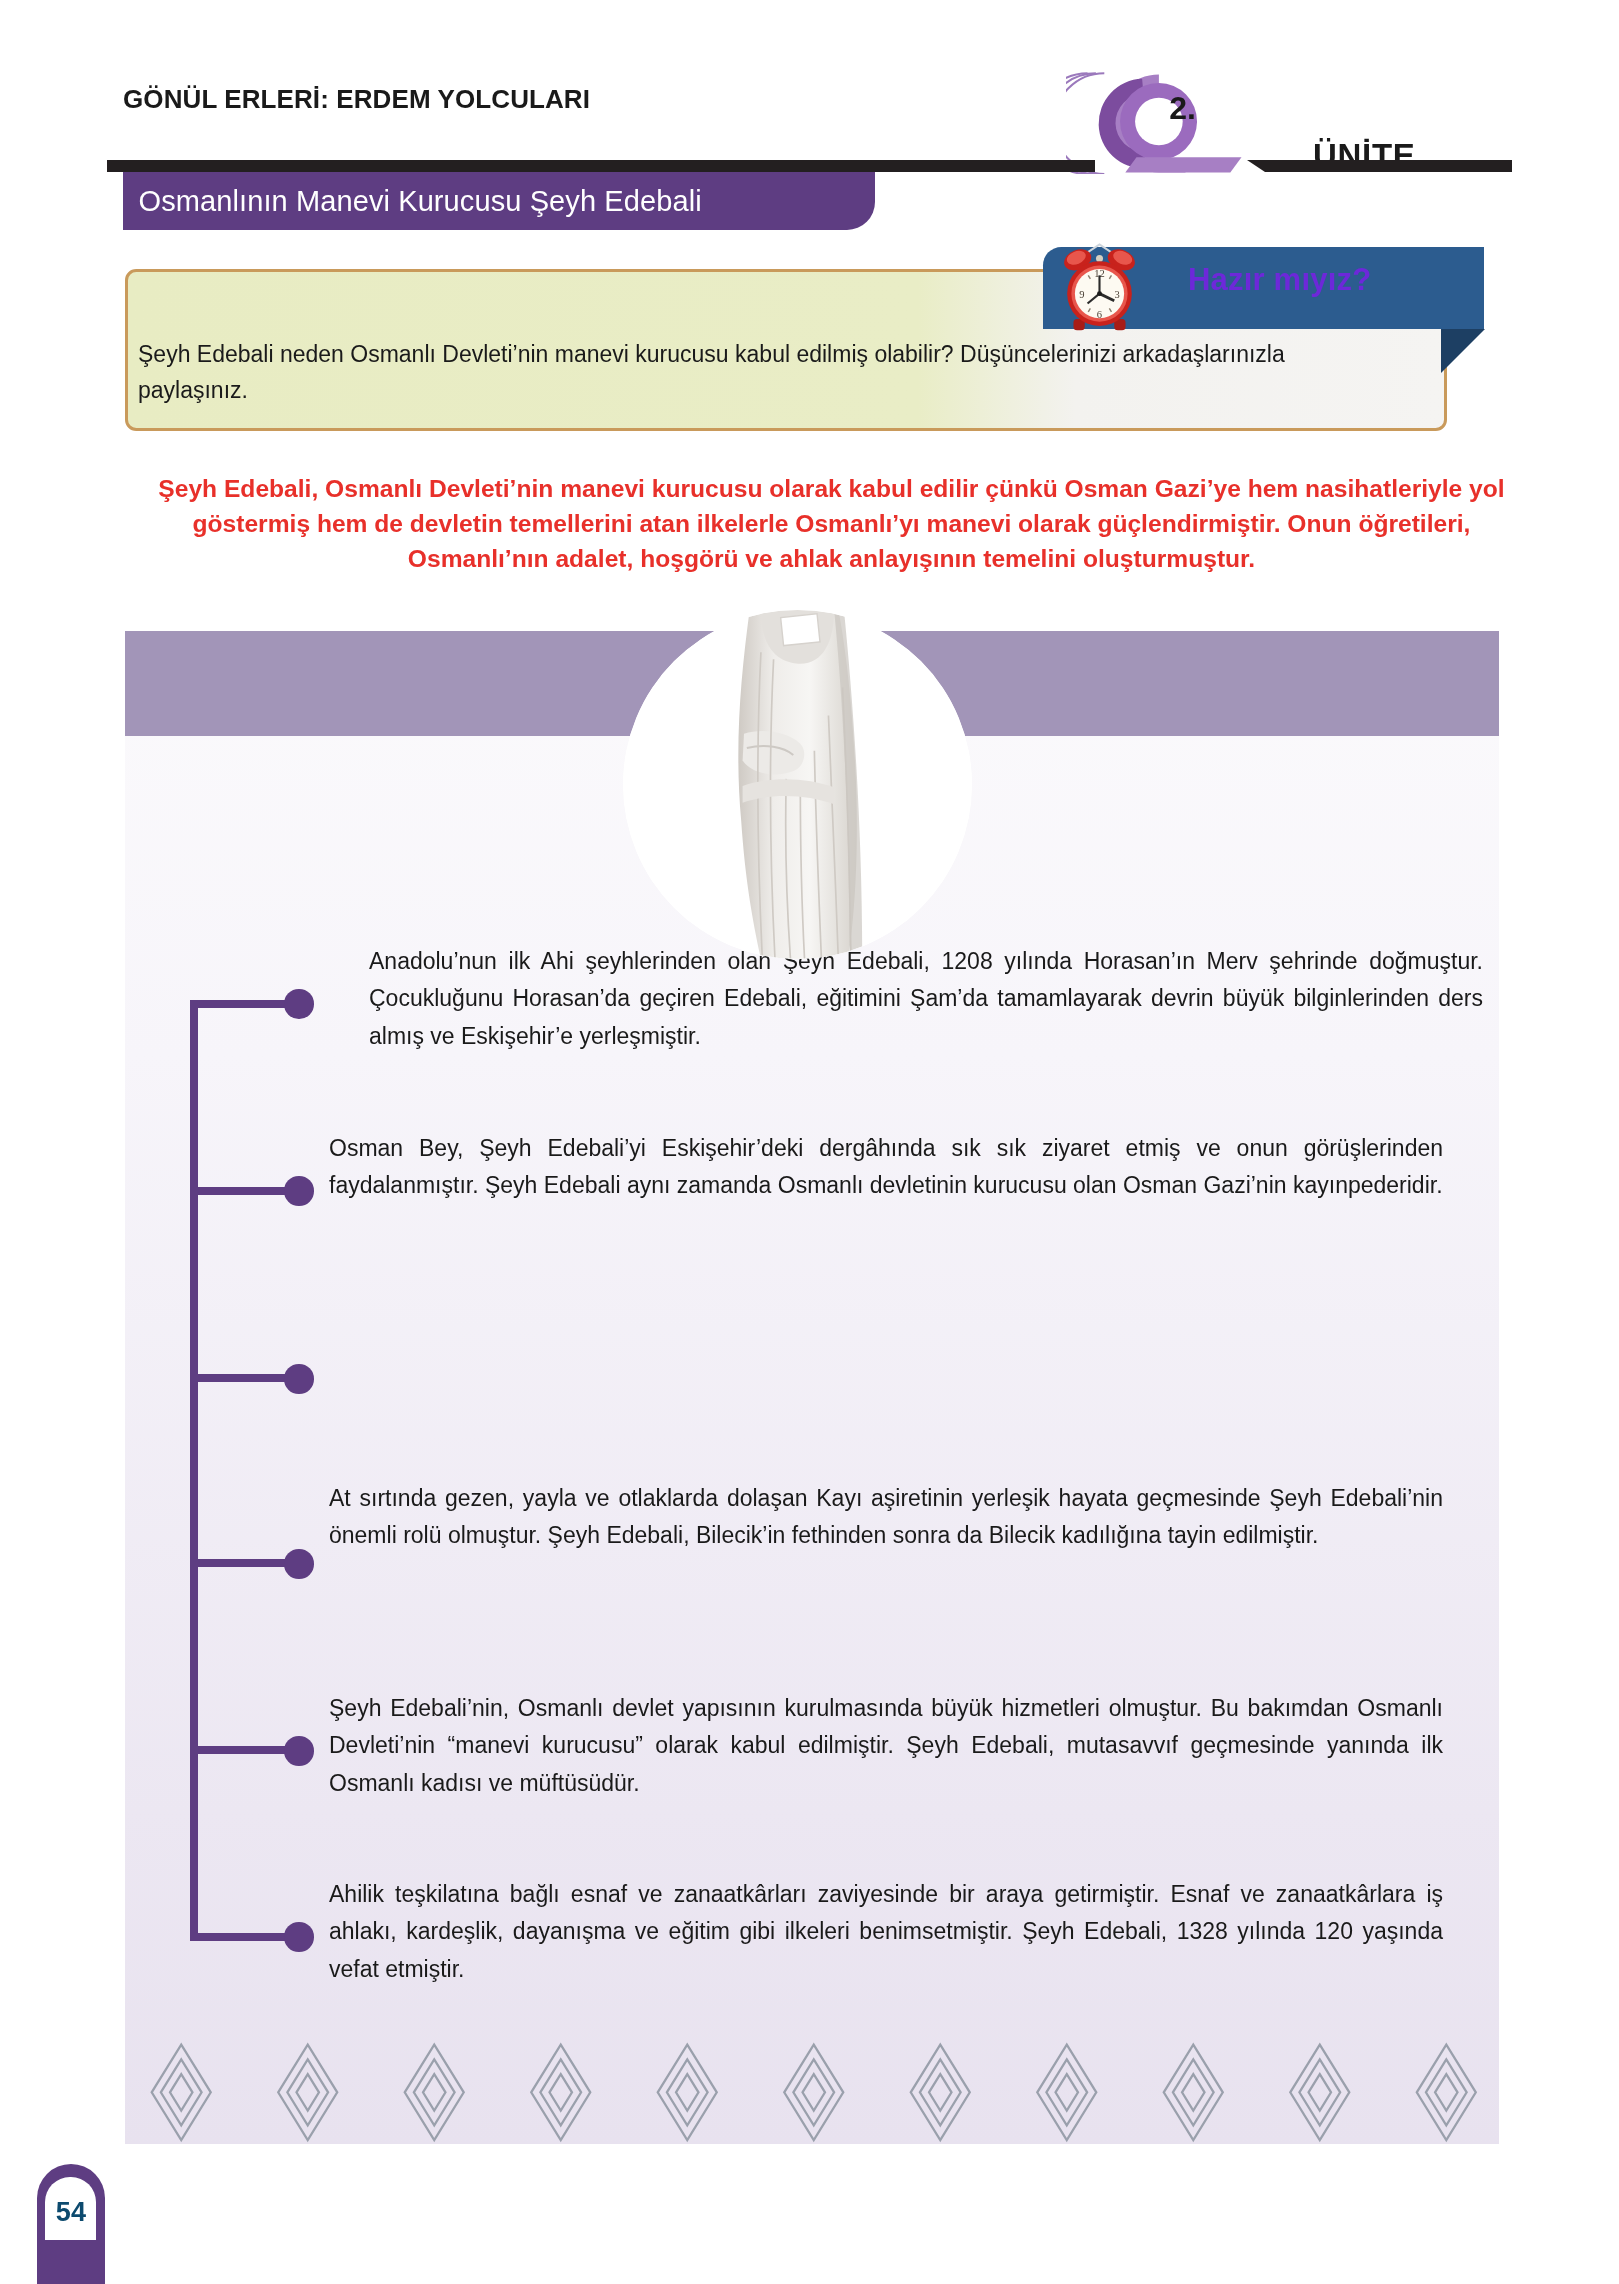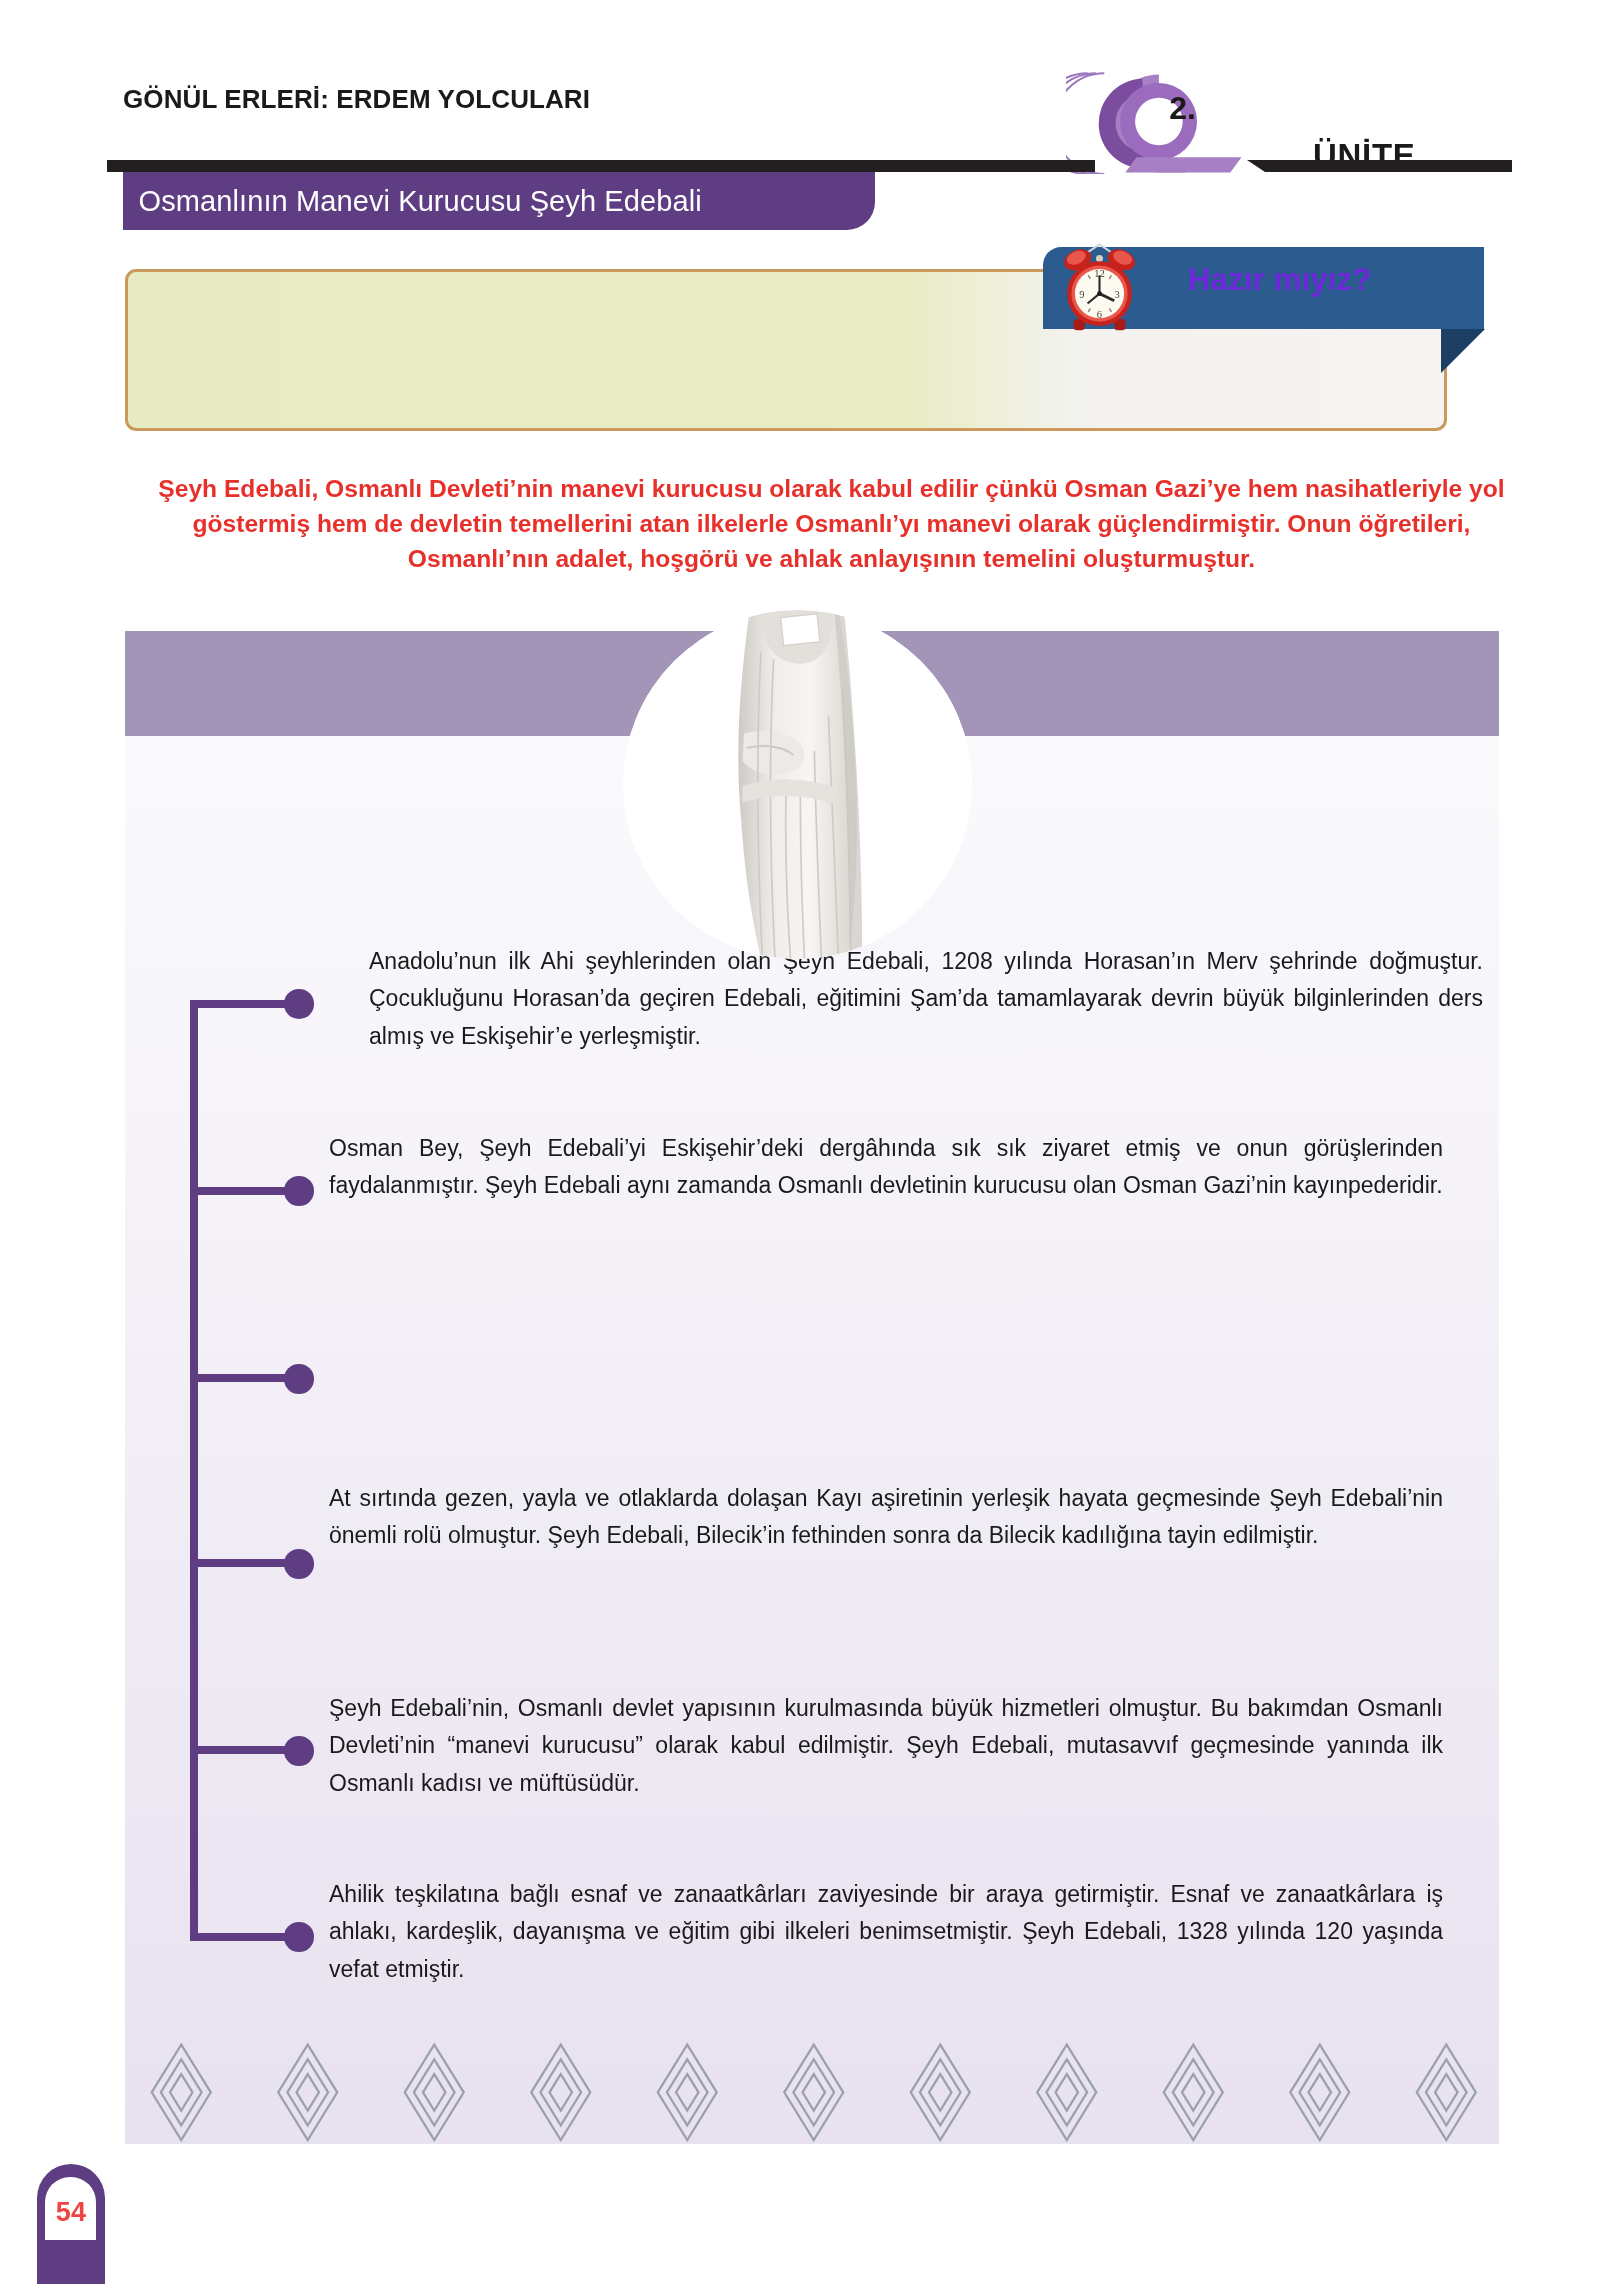--- a/index.html
+++ b/index.html
@@ -289,21 +289,21 @@
     background: #ffffff;
     border-top-left-radius: 25px;
     border-top-right-radius: 25px;
     display: flex;
     align-items: center;
     justify-content: center;
   }
   .page-num-inner span {
     font-size: 27px;
     font-weight: bold;
-    color: #ef4444;
+    color: #0c4a6e;
     transform: translateY(4.2px);
   }
 
   .bottom-white {
     position: absolute;
     left: 0;
     top: 2144px;
     width: 1620px;
     height: 140px;
     background: #ffffff;
@@ -379,20 +379,21 @@
       <line x1="76" y1="98" x2="73" y2="93" stroke="#8a8070" stroke-width="2"></line>
 
       <line x1="59" y1="72" x2="59" y2="46" stroke="#2b2b2b" stroke-width="3"></line>
       <line x1="59" y1="72" x2="80" y2="82" stroke="#2b2b2b" stroke-width="4"></line>
       <line x1="59" y1="72" x2="42" y2="86" stroke="#2b2b2b" stroke-width="3"></line>
       <circle cx="59" cy="72" r="3.5" fill="#1a1a1a"></circle>
     </svg>
   </div>
 
   <div class="ribbon-label">Hazır mıyız?</div>
+  <div class="ready-text">Şeyh Edebali neden Osmanlı Devleti’nin manevi kurucusu kabul edilmiş olabilir? Düşüncelerinizi arkadaşlarınızla paylaşınız.</div>
 
   <div class="answer-text">Şeyh Edebali, Osmanlı Devleti’nin manevi kurucusu olarak kabul edilir çünkü Osman Gazi’ye hem nasihatleriyle yol göstermiş hem de devletin temellerini atan ilkelerle Osmanlı’yı manevi olarak güçlendirmiştir. Onun öğretileri, Osmanlı’nın adalet, hoşgörü ve ahlak anlayışının temelini oluşturmuştur.</div>
 
   <div class="main-panel"></div>
   <div class="purple-band"></div>
 
   <div class="portrait">
     <svg width="349" height="349" viewBox="0 0 496 496" xmlns="http://www.w3.org/2000/svg">
       <defs>
         <clipPath id="circclip">

